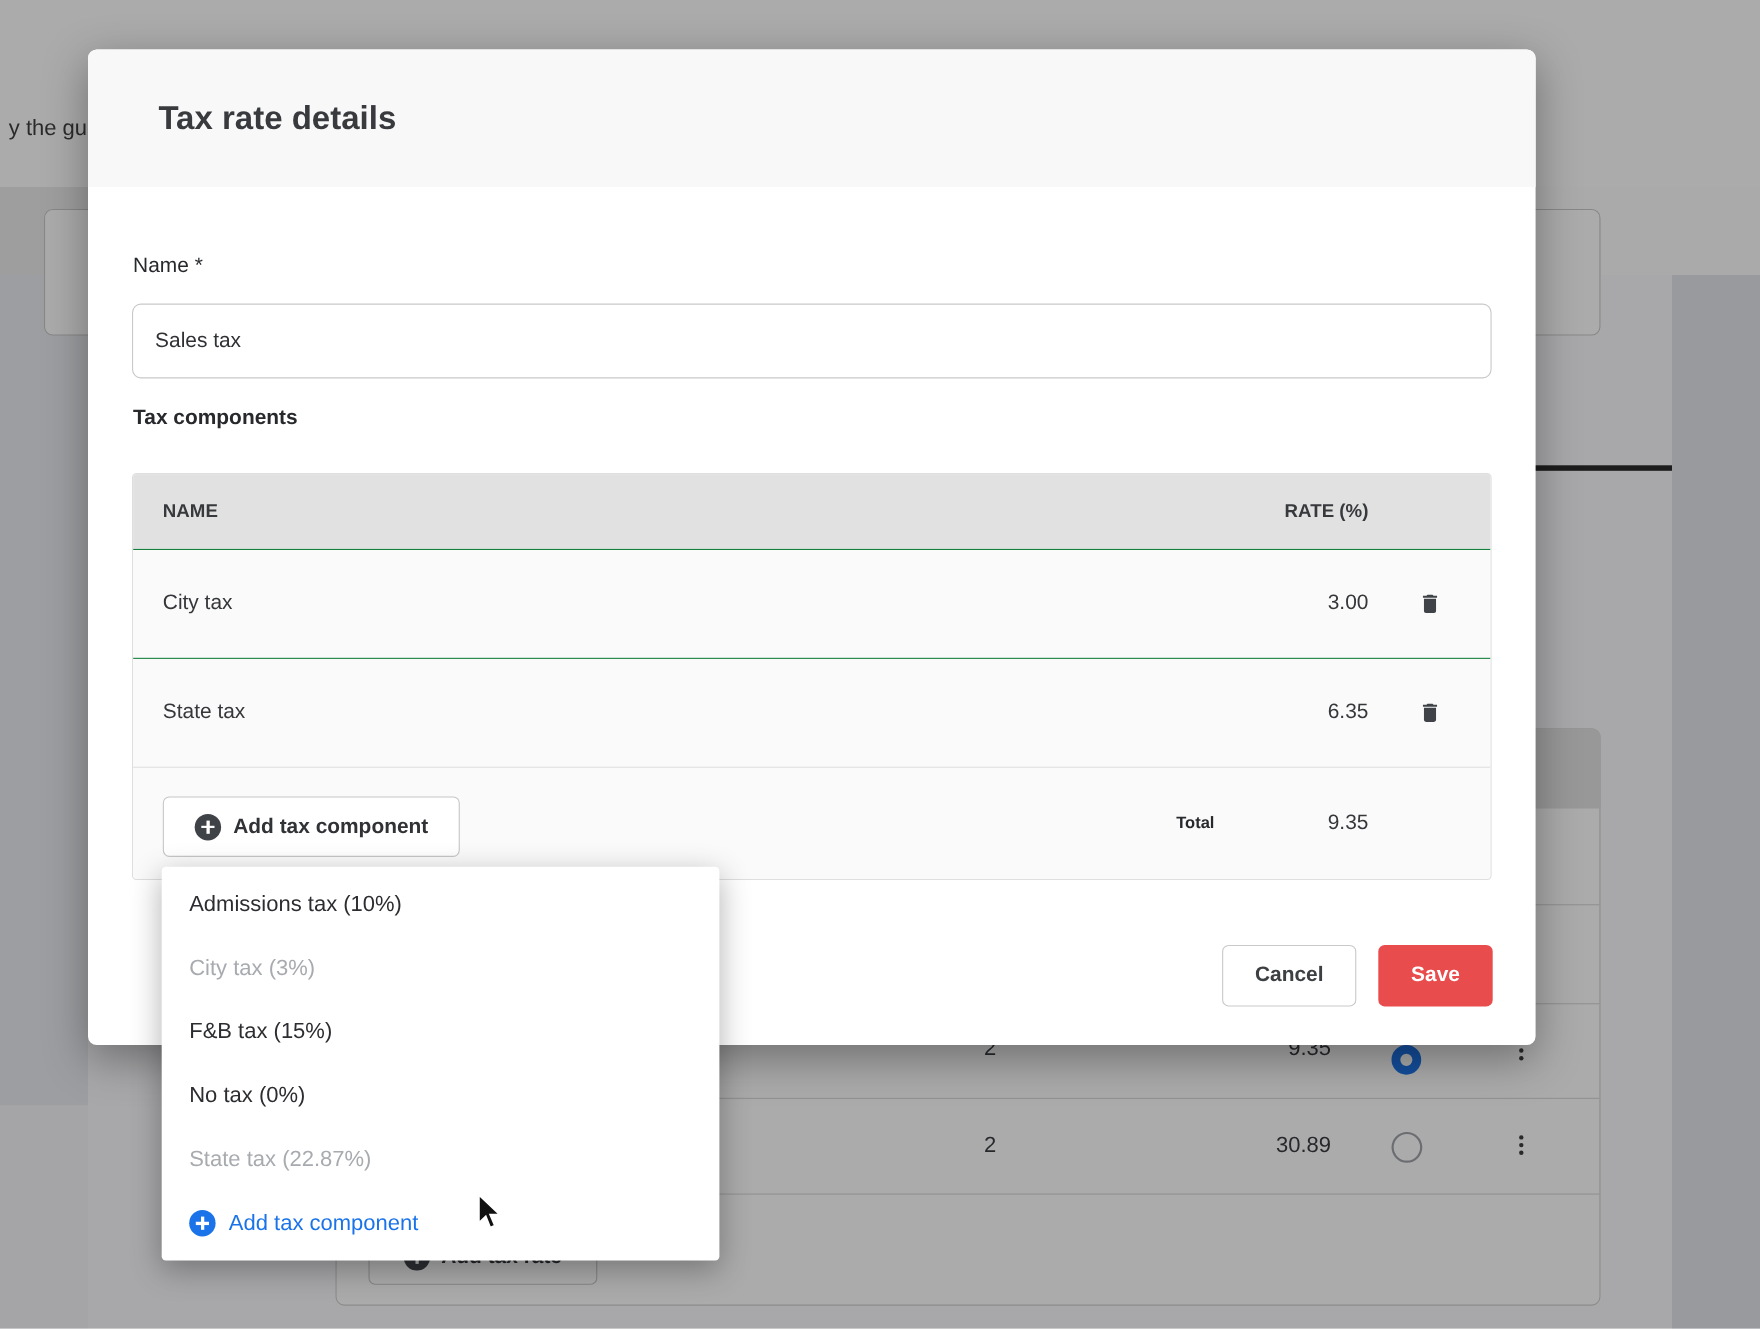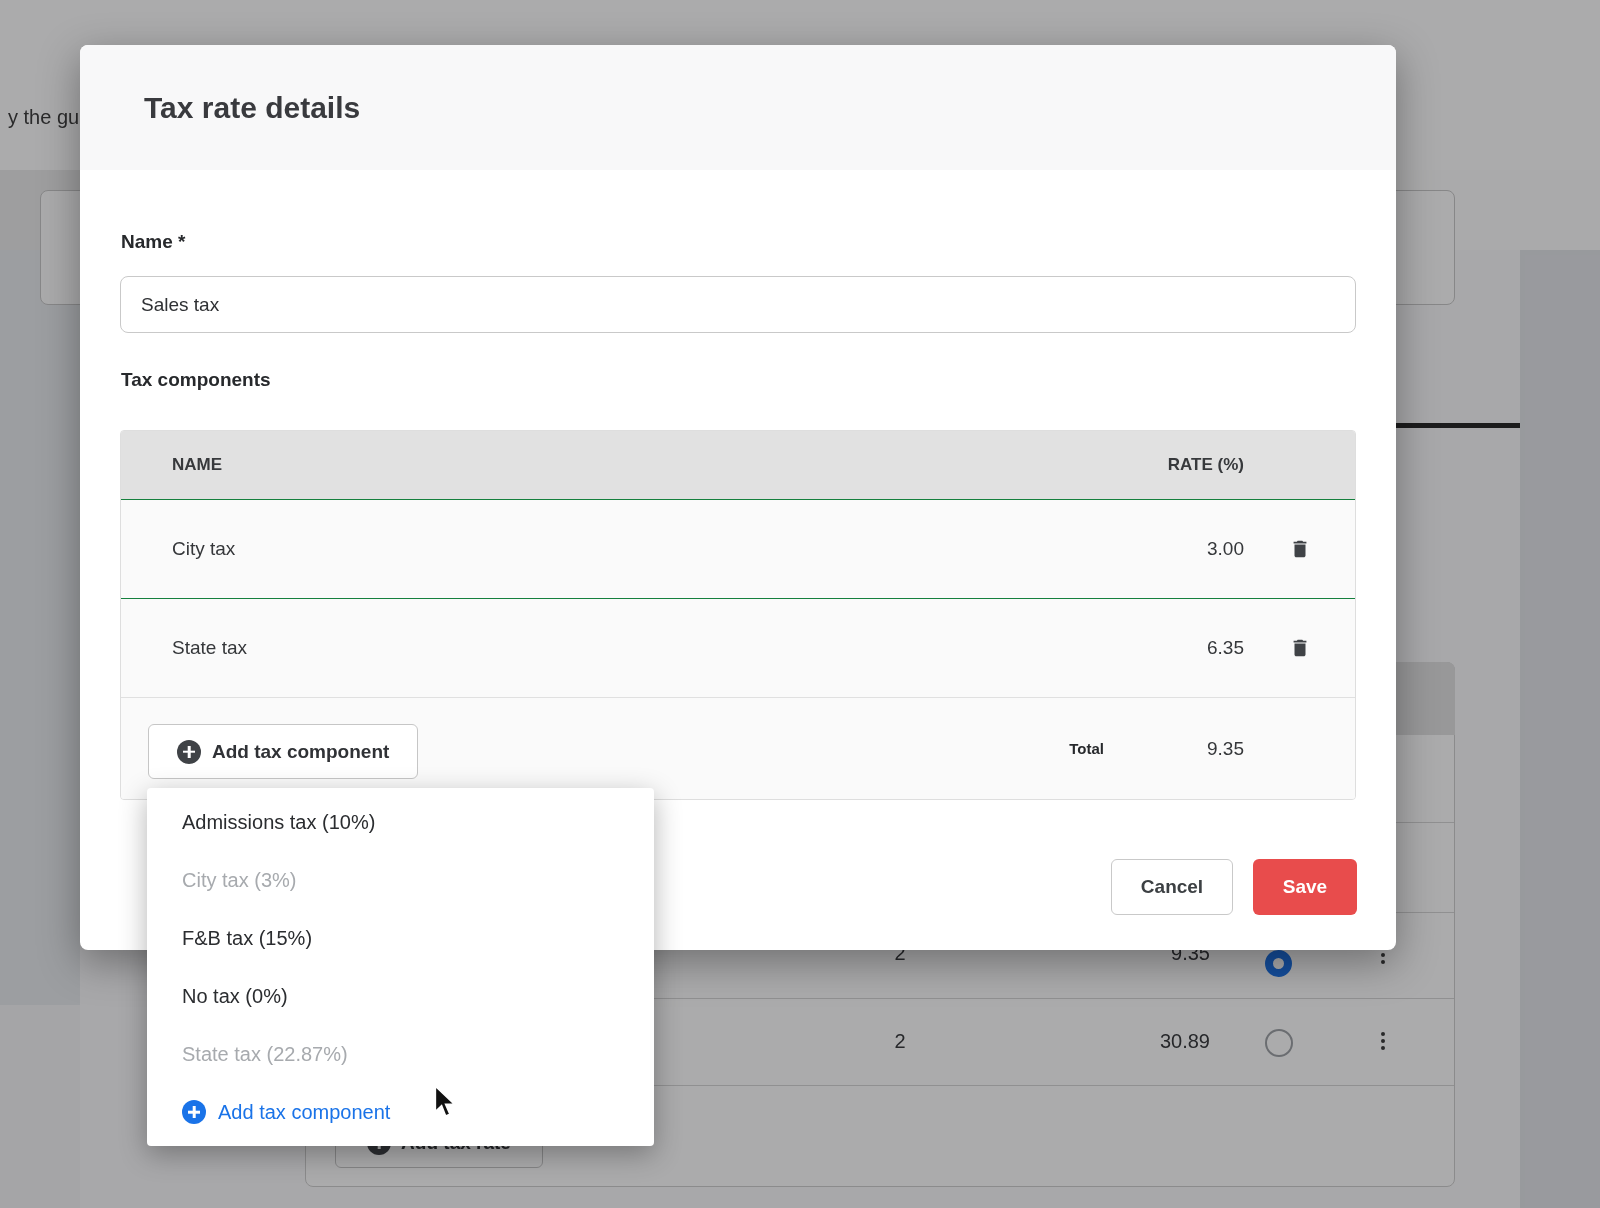--- a/index.html
+++ b/index.html
@@ -44,48 +44,48 @@
 
   
   .overlay{position:absolute;inset:0;background:rgba(10,10,12,0.34);z-index:5;}
 
   
   .modal{position:absolute;left:80px;top:45px;width:1316px;height:905px;background:#fff;border-radius:8px;
     box-shadow:0 12px 40px rgba(0,0,0,0.35);z-index:10;}
   .modal-header{position:absolute;left:0;top:0;width:100%;height:125px;background:#f8f8f9;border-radius:8px 8px 0 0;
     display:flex;align-items:center;padding-left:64px;}
   .modal-title{font-size:30px;font-weight:700;color:#393a3e;}
-  .field-label{position:absolute;left:41px;top:186px;font-size:19px;font-weight:700;color:#27292c;}
-  .name-input{position:absolute;left:40px;top:231px;width:1236px;height:57px;border:1px solid #c9c9c9;border-radius:8px;
+  .field-label{position:absolute;left:41px;top:186px;font-size:19px;font-weight:400;color:#27292c;}
+  .name-input{position:absolute;left:40px;top:231px;width:1236px;height:68px;border:1px solid #c9c9c9;border-radius:8px;
     padding:0 20px;font-size:19px;color:#2f3134;background:#fff;outline:none;}
   .section-label{position:absolute;left:41px;top:324px;font-size:19px;font-weight:700;color:#27292c;}
 
   .tax-table{position:absolute;left:40px;top:385px;width:1236px;height:370px;border:1px solid #dedede;border-radius:4px;
     overflow:hidden;background:#fafafa;display:flex;flex-direction:column;}
   .t-header{height:68px;background:#e1e1e1;display:flex;align-items:center;padding-left:27px;
     font-size:17px;font-weight:700;color:#37393c;flex:0 0 auto;}
   .t-row{height:99px;display:flex;align-items:center;padding-left:27px;border-top:1px solid #15803d;
     font-size:19px;color:#35373a;flex:0 0 auto;background:#fafafa;}
-  .col-name{flex:1;margin-left:24px;}
+  .col-name{flex:1;}
   .col-rate{width:140px;text-align:right;}
   .col-action{width:111px;display:flex;align-items:center;justify-content:center;}
   .t-footer{flex:1;display:flex;align-items:center;padding-left:27px;border-top:1px solid #e0e0e0;background:#fafafa;}
   .add-comp-btn{height:55px;margin-top:6px;background:#fff;border:1px solid #c6c6c6;border-radius:6px;
     display:flex;align-items:center;gap:11px;padding:0 28px;font-size:19px;font-weight:700;color:#303236;cursor:pointer;}
   .total-label{font-size:15px;font-weight:700;color:#27292c;margin-left:auto;}
   .total-value{font-size:19px;color:#35373a;}
 
   .btn{position:absolute;top:814px;height:56px;border-radius:6px;font-size:19px;font-weight:700;
     display:flex;align-items:center;justify-content:center;cursor:pointer;}
   .btn-cancel{left:1031px;width:122px;background:#fff;border:1px solid #c9c9c9;color:#3c4043;}
   .btn-save{left:1173px;width:104px;background:var(--accent-red);border:none;color:#fff;}
 
   
   .dropdown{position:absolute;left:147px;top:788px;width:507px;background:#fff;border-radius:4px;
-    box-shadow:0 8px 28px rgba(0,0,0,0.3);z-index:30;padding:5px 10px;}
+    box-shadow:0 8px 28px rgba(0,0,0,0.3);z-index:30;padding:5px 0;}
   .dd-item{height:58px;display:flex;align-items:center;padding:0 25px;font-size:20px;color:#2b2d30;cursor:pointer;}
   .dd-item.disabled{color:#a7aaae;cursor:default;}
   .dd-item.action{color:var(--link-blue);gap:12px;font-weight:500;}
 
   
   .cursor{position:absolute;left:433px;top:1085px;z-index:100;}
 </style>
 </head>
 <body>
 

